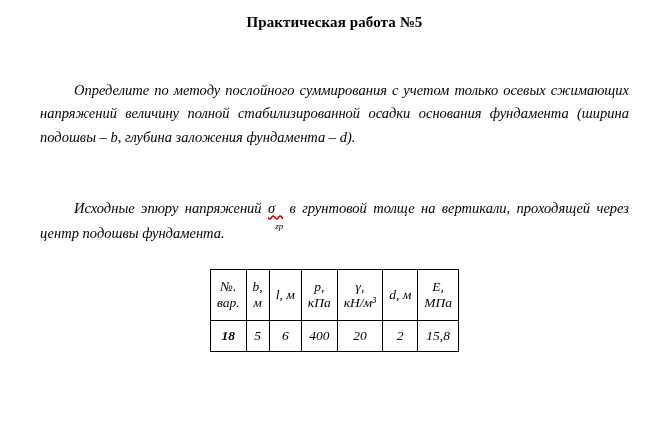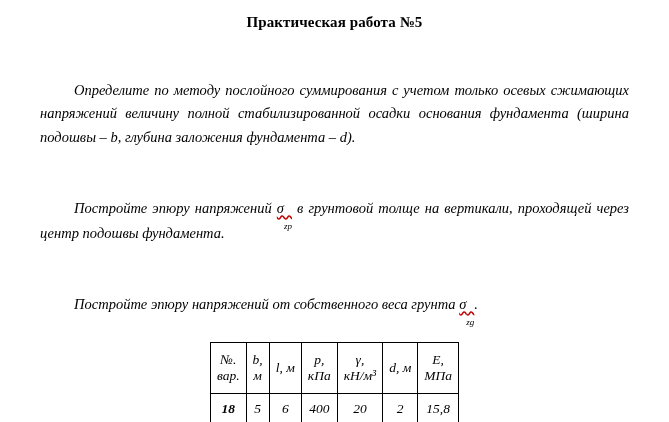--- a/index.html
+++ b/index.html
@@ -89,26 +89,23 @@
 <body>
 
 <div class="page">
 
   <div class="doc-title">Практическая работа №5</div>
 
 
   <div class="para para-block">Определите по методу послойного суммирования с учетом только осевых сжимающих напряжений величину полной стабилизированной осадки основания фундамента (ширина подошвы – b, глубина заложения фундамента – d).</div>
 
   <div class="para para-block">
-    <span>Постройте эпюру напряжений </span><span class="wavy nowrap"><span>σ</span><span class="sub">zp</span></span><span> в грунтовой толще на вертикали, проходящей через центр подошвы фундамента.</span>
+    <span>Исходные эпюру напряжений </span><span class="wavy nowrap"><span>σ</span><span class="sub">zp</span></span><span> в грунтовой толще на вертикали, проходящей через центр подошвы фундамента.</span>
   </div>
 
-  <div class="para para-block">
-    <span>Постройте эпюру напряжений от собственного веса грунта </span><span class="wavy nowrap"><span>σ</span><span class="sub">zg</span></span><span>.</span>
-  </div>
 
   <div class="tbl-wrap">
     <table class="vartable">
       <tbody>
         <tr class="head">
           <td>
             <div>№.</div>
             <div>вар.</div>
           </td>
           <td>

